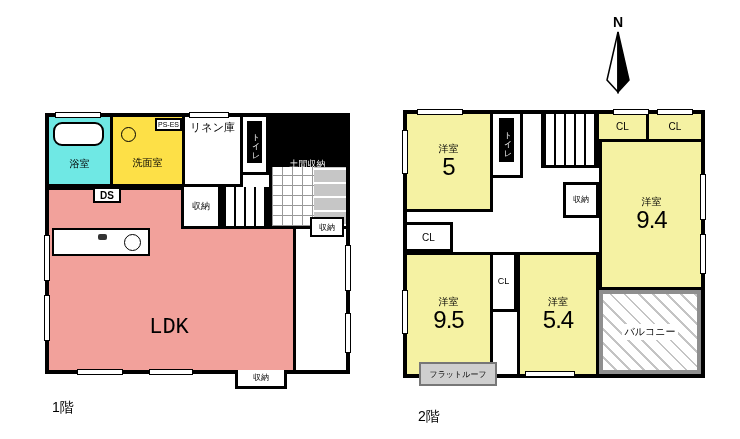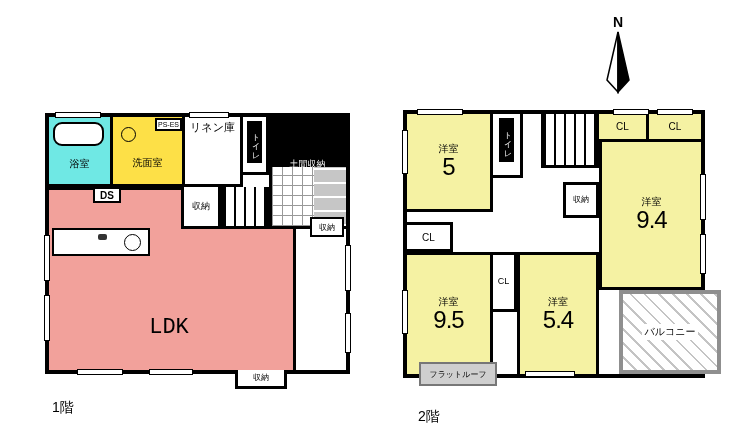--- a/index.html
+++ b/index.html
@@ -20,21 +20,21 @@
   .win{position:absolute;box-sizing:border-box;background:#fff;border:1px solid var(--wall);z-index:6;}
   .stairs{position:absolute;box-sizing:border-box;background-color:#fff;
           background-image:repeating-linear-gradient(90deg,var(--wall) 0 2px,transparent 2px 10px);}
   .tiles{position:absolute;box-sizing:border-box;background-color:#fff;
          background-image:repeating-linear-gradient(0deg,#999 0 1px,transparent 1px 10px),
                           repeating-linear-gradient(90deg,#999 0 1px,transparent 1px 10px);}
   .porch{position:absolute;box-sizing:border-box;background-color:#c6c6c6;
          background-image:repeating-linear-gradient(0deg,#fff 0 2px,transparent 2px 14px);}
   .balcony{position:absolute;box-sizing:border-box;border:4px solid #8f8f8f;
            background:repeating-linear-gradient(45deg,#fff 0 8px,#c4c4c4 8px 10px);
-           display:flex;align-items:center;justify-content:center;margin-left:20px;}
+           display:flex;align-items:center;justify-content:center;}
   .balcony .tag{background:#fff;padding:1px 3px;font-size:10px;}
   .flatroof{position:absolute;box-sizing:border-box;background:#cfcfcf;border:2px solid #777;
             display:flex;align-items:center;justify-content:center;font-size:8px;}
   .floor-title{position:absolute;font-size:14px;}
   .nlabel{text-align:center;font-size:14px;font-weight:bold;}
   .diag{position:absolute;border-top:3px solid var(--wall);transform-origin:left top;}
 </style>
 </head>
 <body>
 

